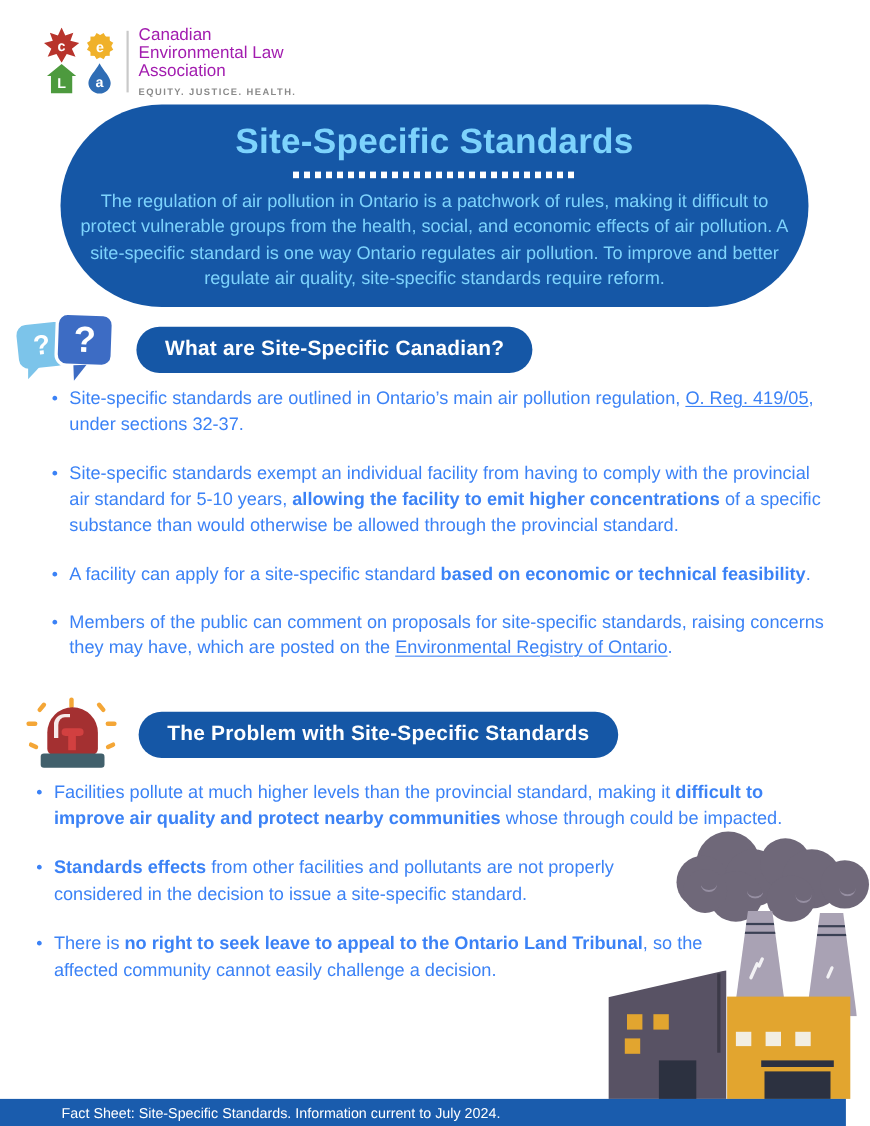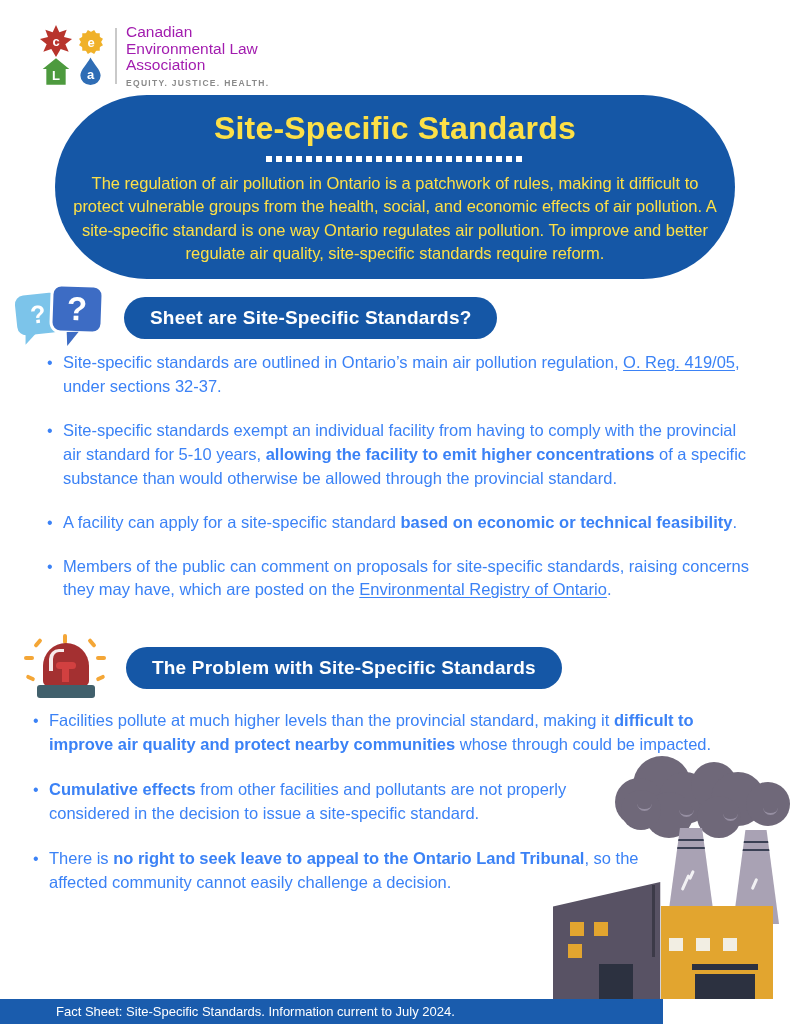--- a/index.html
+++ b/index.html
@@ -19,21 +19,21 @@
   .tile-house { left:1px;  top:32px; width:30px; height:29px; }
   .tile-house .glyph { padding-top:7px; }
   .tile-drop  { left:37px; top:30px; width:27px; height:32px; }
   .tile-drop .glyph { padding-top:6px; }
   .logo-divider { width:2px; height:56px; background:#c9c9c9; margin:0 9px 0 9px; }
   .logo-text .org-line { display:block; color:#a21caf; font-size:15.5px; line-height:1.08; font-weight:400; }
   .logo-text .tagline { display:block; margin-top:4px; color:#8a8a8a; font-size:8.5px; font-weight:700; letter-spacing:1.3px; }
 
   
   .banner { position:absolute; left:55px; top:95px; width:680px; height:184px;
-            background:#1557a6; border-radius:92px; text-align:center; color:#fde047; }
+            background:#1557a6; border-radius:92px; text-align:center; color:#7dd3fc; }
   .banner-title { margin-top:15px; font-size:32px; font-weight:700; letter-spacing:.2px; }
   .banner-dots { width:258px; height:6px; margin:9px auto 0 auto;
                  background:repeating-linear-gradient(90deg,#fff 0 6px, transparent 6px 10px); }
   .banner-intro { margin:10px auto 0 auto; padding:0 18px; font-size:16.5px; line-height:1.42; }
 
   
   .sec-header { position:absolute; display:flex; align-items:center; }
   .pill { background:#1557a6; color:#fff; font-weight:700; font-size:19px;
           border-radius:23px; padding:10px 26px; white-space:nowrap; letter-spacing:.2px; }
   .sec1 { left:14px; top:284px; }
@@ -108,21 +108,21 @@
   .building-gray .w1 { left:17px; top:40px; } .building-gray .w2 { left:41px; top:40px; }
   .building-gray .w3 { left:15px; top:62px; }
   .building-gray .door { position:absolute; left:46px; top:82px; width:34px; height:35px; background:#2c3140; }
   .building-yellow { position:absolute; left:120px; top:150px; width:112px; height:93px; background:#e2a52f; z-index:3; }
   .win-c { position:absolute; width:14px; height:13px; background:#f2eee3; top:32px; }
   .building-yellow .w1 { left:8px; } .building-yellow .w2 { left:35px; } .building-yellow .w3 { left:62px; }
   .building-yellow .garage-band { position:absolute; left:31px; top:58px; width:66px; height:6px; background:#2c3140; }
   .building-yellow .garage { position:absolute; left:34px; top:68px; width:60px; height:25px; background:#2c3140; }
 
   
-  .footer { position:absolute; left:0; bottom:0; width:663px; height:25px; background:#1a5cad; z-index:4; }
+  .footer { position:absolute; left:0; bottom:0; width:769px; height:25px; background:#1a5cad; z-index:4; }
   .footer-text { color:#fff; font-size:13px; line-height:25px; padding-left:56px; }
 </style>
 </head>
 <body>
 
 <div class="page">
 
   <div class="logo">
     <div class="logo-tiles">
       <div class="tile tile-leaf">
@@ -172,21 +172,21 @@
 
   <div class="sec-header sec1">
     <div class="qbubbles">
       <div class="bubble bubble-light">
           <span>?</span>
         </div>
       <div class="bubble bubble-dark">
           <span>?</span>
         </div>
     </div>
-    <div class="pill">Sheet are Site-Specific Standards?</div>
+    <div class="pill">What are Site-Specific Canadian?</div>
   </div>
 
   <ul class="bullets list-what">
       <li><span>Site-specific standards are outlined in Ontario’s main air pollution regulation, </span><a class="link">O. Reg. 419/05</a><span>, under sections 32-37.</span></li>
       <li><span>Site-specific standards exempt an individual facility from having to comply with the provincial air standard for 5-10 years, </span><span class="b">allowing the facility to emit higher concentrations</span><span> of a specific substance than would otherwise be allowed through the provincial standard.</span></li>
       <li><span>A facility can apply for a site-specific standard </span><span class="b">based on economic or technical feasibility</span><span>.</span></li>
       <li><span>Members of the public can comment on proposals for site-specific standards, raising concerns they may have, which are posted on the </span><a class="link">Environmental Registry of Ontario</a><span>.</span></li>
     </ul>
 
   <div class="sec-header sec2">
@@ -201,21 +201,21 @@
       <div class="siren-dome"></div>
       <div class="siren-t-cap"></div>
       <div class="siren-t-stem"></div>
       <div class="siren-base"></div>
     </div>
     <div class="pill">The Problem with Site-Specific Standards</div>
   </div>
 
   <ul class="bullets list-problem">
       <li><span>Facilities pollute at much higher levels than the provincial standard, making it </span><span class="b">difficult to improve air quality and protect nearby communities</span><span> whose through could be impacted.</span></li>
-      <li><span class="b">Cumulative effects</span><span> from other facilities and pollutants are not properly considered in the decision to issue a site-specific standard.</span></li>
+      <li><span class="b">Standards effects</span><span> from other facilities and pollutants are not properly considered in the decision to issue a site-specific standard.</span></li>
       <li><span>There is </span><span class="b">no right to seek leave to appeal to the Ontario Land Tribunal</span><span>, so the affected community cannot easily challenge a decision.</span></li>
     </ul>
 
   <div class="factory">
     <div class="cloud" style="left:92px;  top:0;    width:58px; height:58px;"></div>
     <div class="cloud" style="left:74px;  top:22px; width:48px; height:48px;"></div>
     <div class="cloud" style="left:118px; top:16px; width:52px; height:52px;"></div>
     <div class="cloud" style="left:150px; top:6px;  width:46px; height:46px;"></div>
     <div class="cloud" style="left:170px; top:16px; width:54px; height:54px;"></div>
     <div class="cloud" style="left:205px; top:26px; width:44px; height:44px;"></div>

